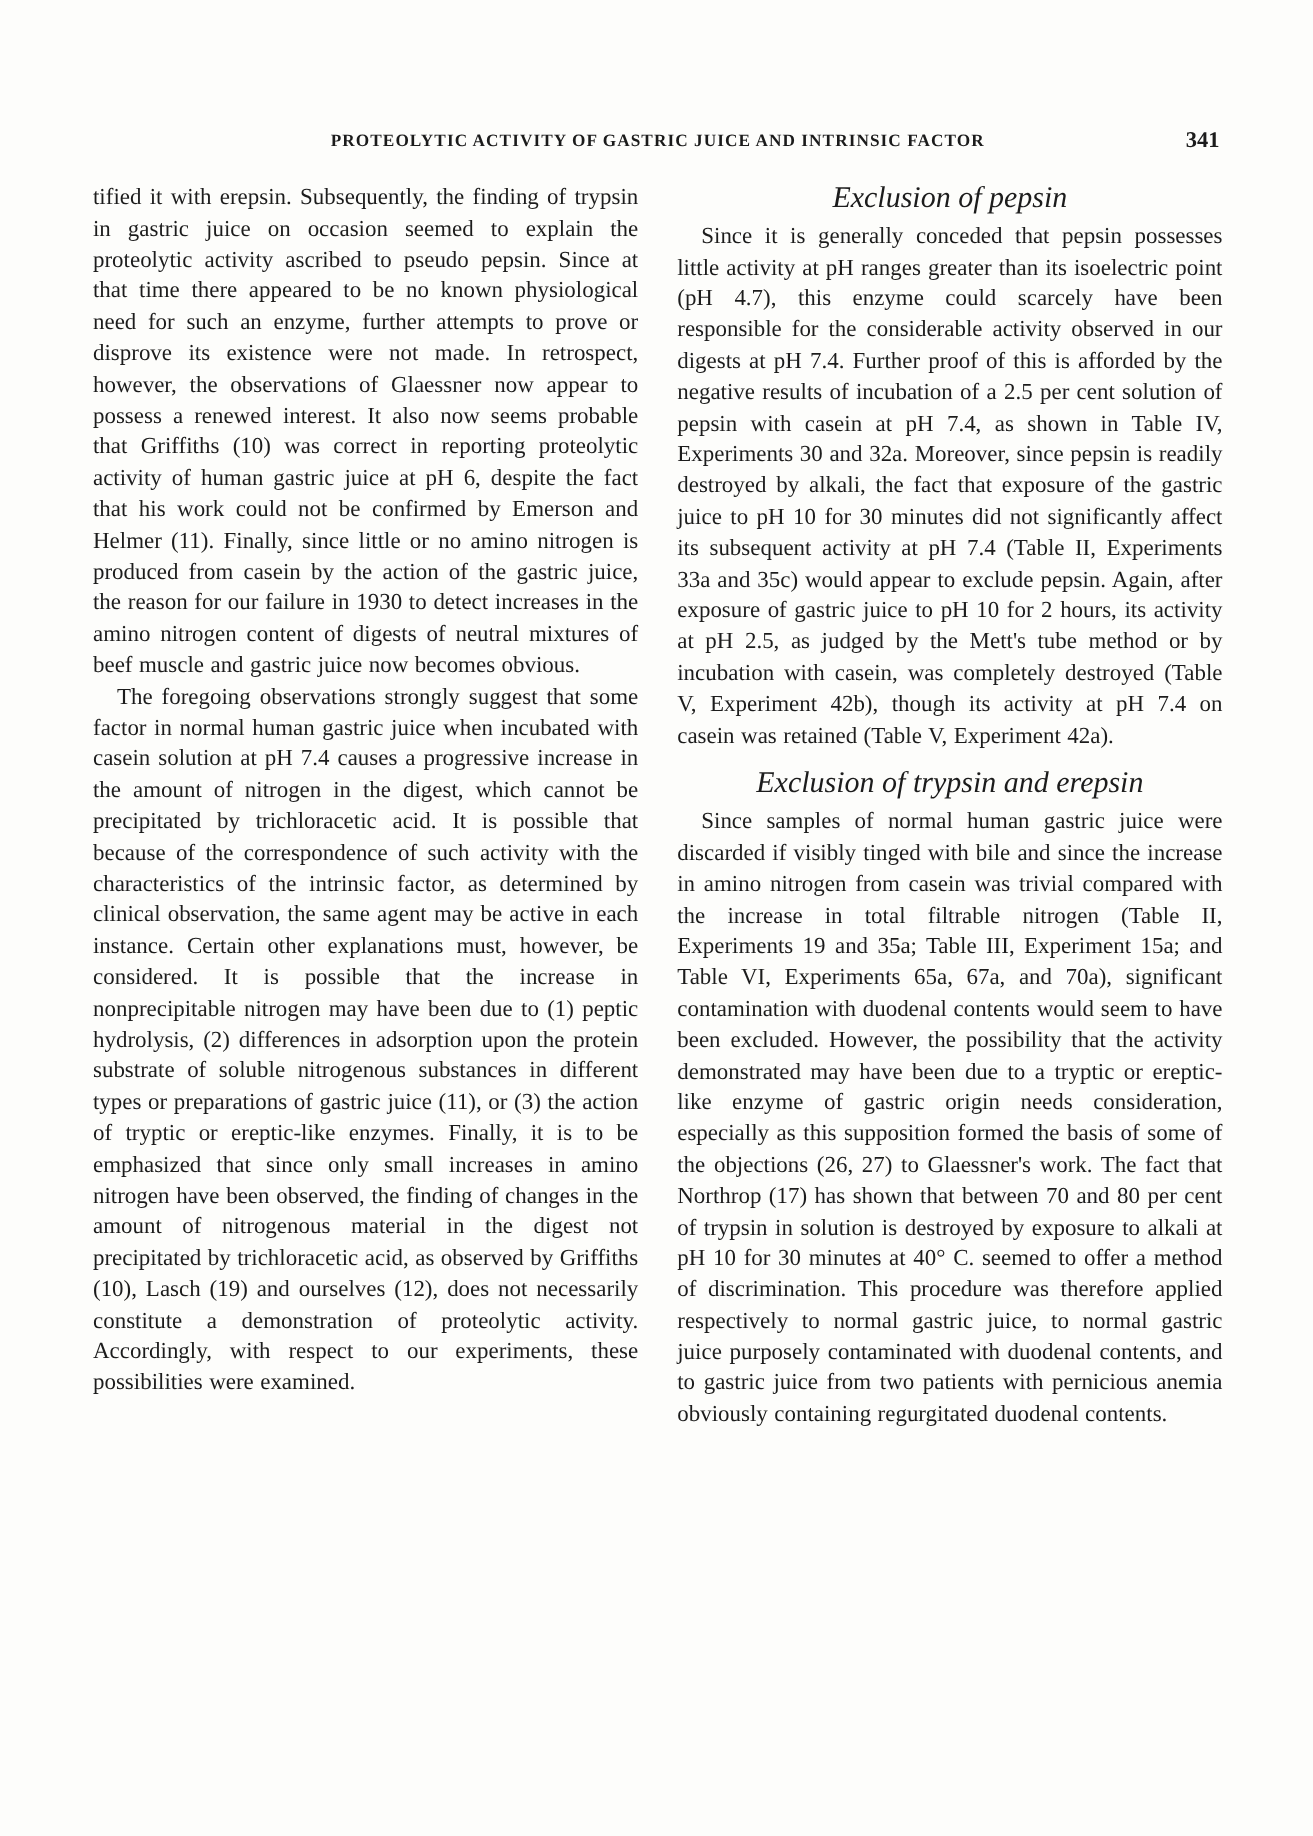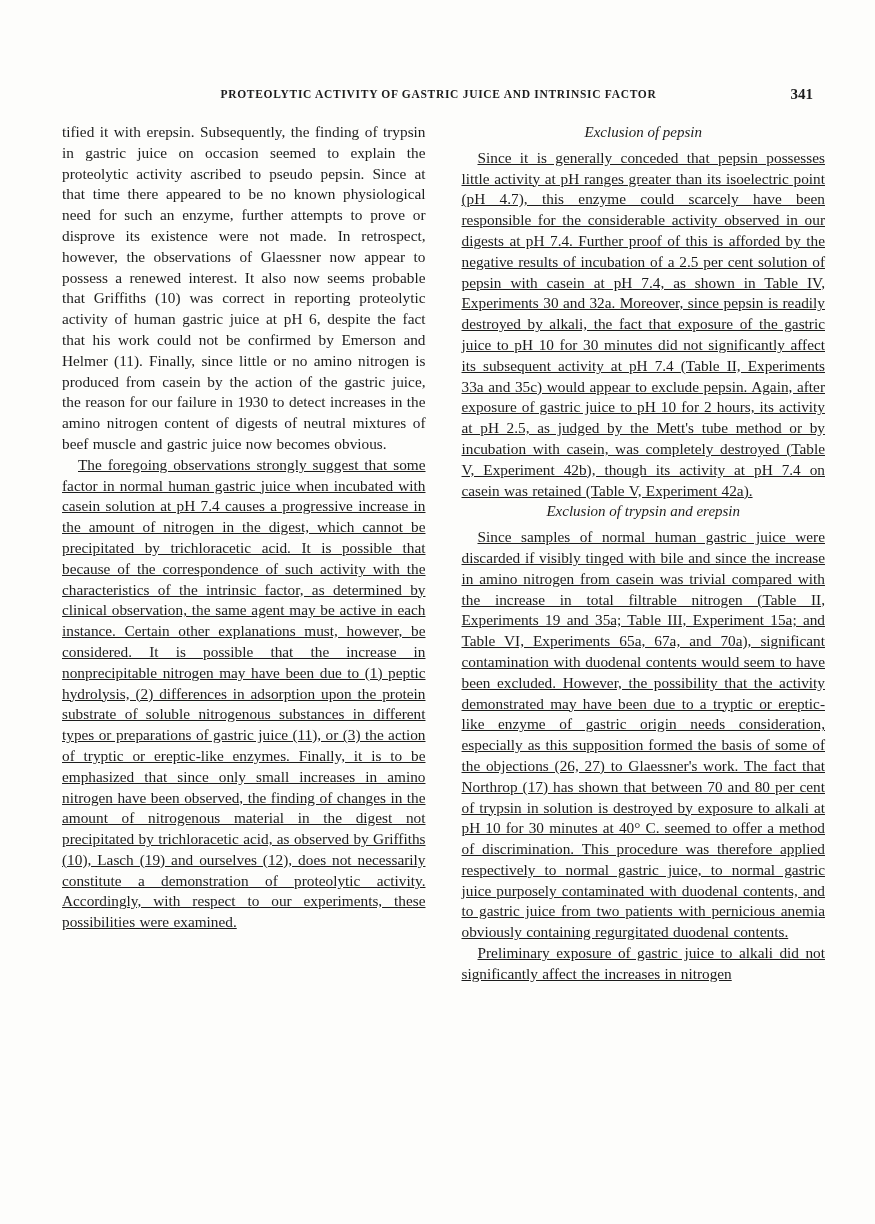--- a/index.html
+++ b/index.html
@@ -36,58 +36,59 @@
   .page-number {
     position: absolute;
     right: 2px;
     top: -2px;
     font-size: 15px;
     font-weight: 700;
     text-align: right;
   }
   .columns {
     display: flex;
-    gap: 36px;
+    gap: 26px;
     align-items: flex-start;
   }
   .col {
     width: 363.5px;
     flex: 0 0 auto;
   }
   .body-para {
     margin: 0;
     font-size: 15.3px;
     line-height: 20.8px;
     text-align: justify;
     word-spacing: 0.5px;
   }
-  .indent { text-indent: 16px; text-decoration: underline; }
+  .indent { text-indent: 16px; }
   .no-indent { text-indent: 0; }
   .section-heading {
     margin: 13px 14px 11px;
     text-align: center;
     font-size: 12.6px;
     line-height: 19px;
     font-weight: 400;
     letter-spacing: 0.4px;
   }
   .section-heading .it {
     font-style: italic;
     font-size: 14px;
     letter-spacing: 0;
   }
   .sub-heading {
     margin: 0 0 5px;
     text-align: center;
     font-style: italic;
     font-weight: 400;
-    font-size: 15px;
+    font-size: 20px;
     line-height: 20.8px;
   }
   .sub-heading.spaced {
+    margin-top: 11px;
   }
 </style>
 </head>
 <body>
 
 <div class="page">
 
   <header class="running-head">
     <span class="head-title">PROTEOLYTIC ACTIVITY OF GASTRIC JUICE AND INTRINSIC FACTOR</span>
     <span class="page-number">341</span>
@@ -104,18 +105,17 @@
 
     <section class="col">
       <h3 class="sub-heading">Exclusion of pepsin</h3>
 
       <p class="body-para indent">Since it is generally conceded that pepsin possesses little activity at pH ranges greater than its isoelectric point (pH 4.7), this enzyme could scarcely have been responsible for the considerable activity observed in our digests at pH 7.4. Further proof of this is afforded by the negative results of incubation of a 2.5 per cent solution of pepsin with casein at pH 7.4, as shown in Table IV, Experiments 30 and 32a. Moreover, since pepsin is readily destroyed by alkali, the fact that exposure of the gastric juice to pH 10 for 30 minutes did not significantly affect its subsequent activity at pH 7.4 (Table II, Experiments 33a and 35c) would appear to exclude pepsin. Again, after exposure of gastric juice to pH 10 for 2 hours, its activity at pH 2.5, as judged by the Mett's tube method or by incubation with casein, was completely destroyed (Table V, Experiment 42b), though its activity at pH 7.4 on casein was retained (Table V, Experiment 42a).</p>
 
       <h3 class="sub-heading spaced">Exclusion of trypsin and erepsin</h3>
 
       <p class="body-para indent">Since samples of normal human gastric juice were discarded if visibly tinged with bile and since the increase in amino nitrogen from casein was trivial compared with the increase in total filtrable nitrogen (Table II, Experiments 19 and 35a; Table III, Experiment 15a; and Table VI, Experiments 65a, 67a, and 70a), significant contamination with duodenal contents would seem to have been excluded. However, the possibility that the activity demonstrated may have been due to a tryptic or ereptic-like enzyme of gastric origin needs consideration, especially as this supposition formed the basis of some of the objections (26, 27) to Glaessner's work. The fact that Northrop (17) has shown that between 70 and 80 per cent of trypsin in solution is destroyed by exposure to alkali at pH 10 for 30 minutes at 40° C. seemed to offer a method of discrimination. This procedure was therefore applied respectively to normal gastric juice, to normal gastric juice purposely contaminated with duodenal contents, and to gastric juice from two patients with pernicious anemia obviously containing regurgitated duodenal contents.</p>
 
-      <p class="body-para indent">Preliminary exposure of gastric juice to alkali did not significantly affect the increases in nitrogen</p>
     </section>
 
   </main>
 
 </div>
 
 </body></html>

